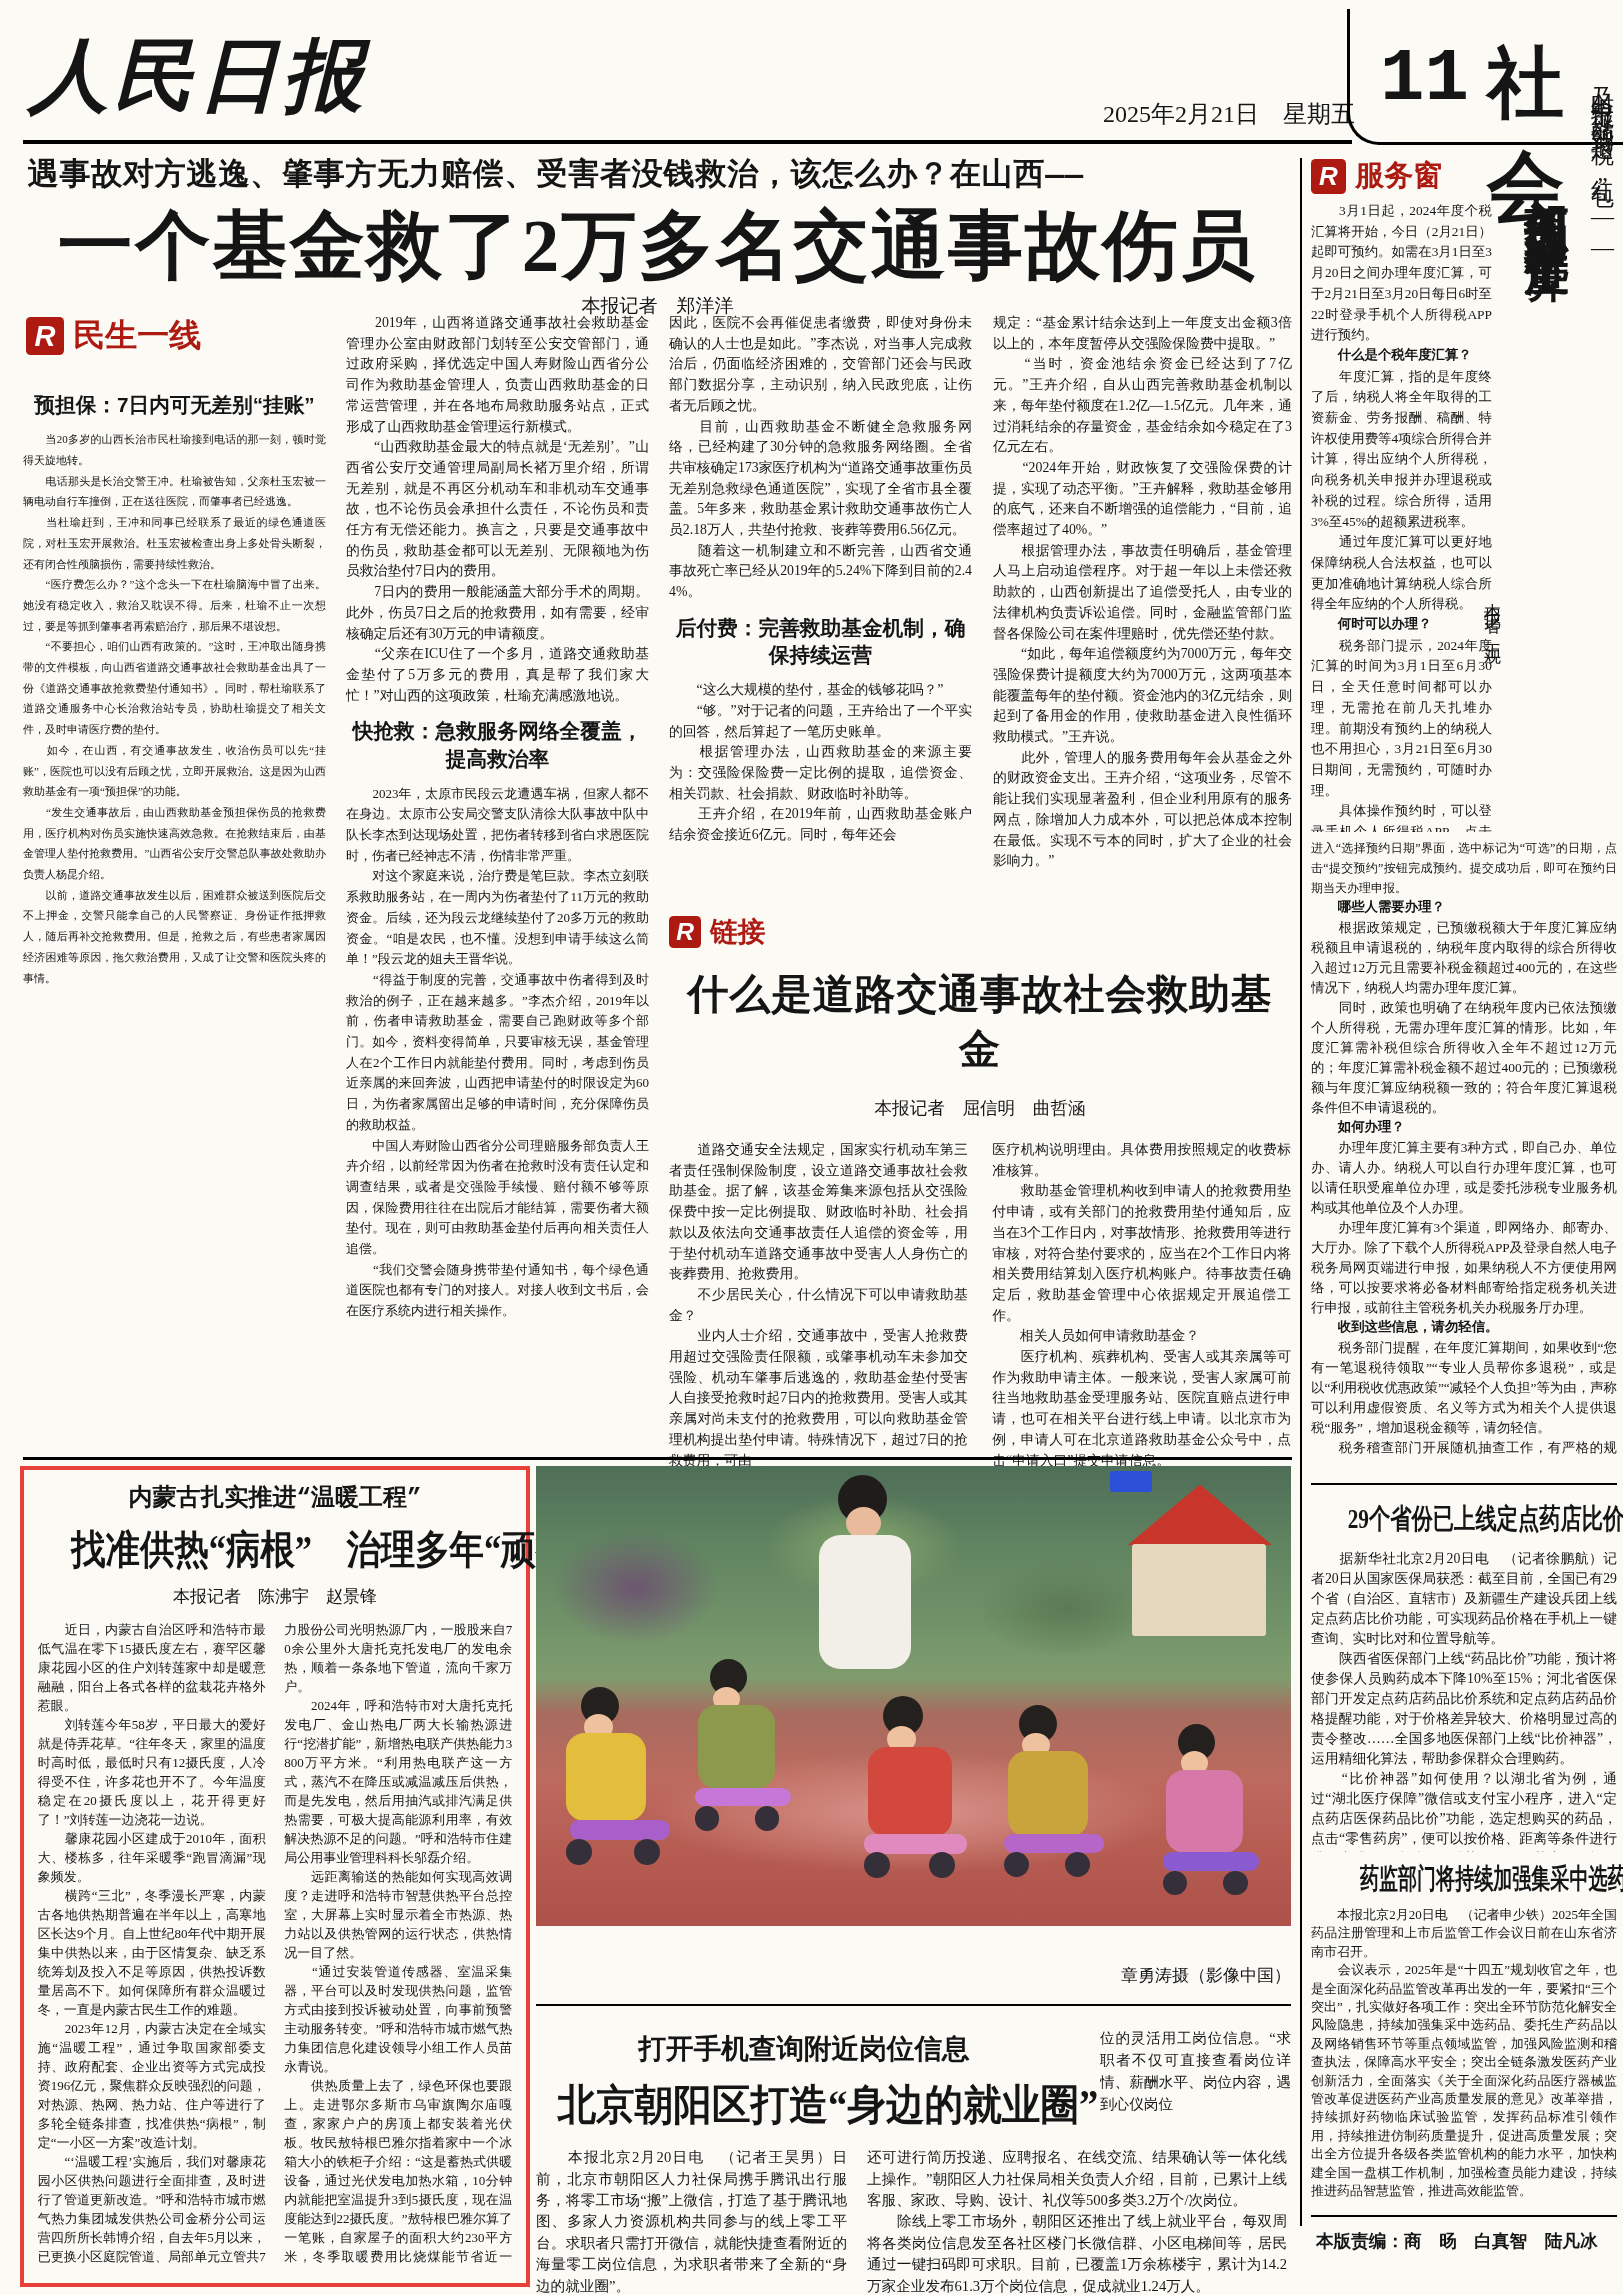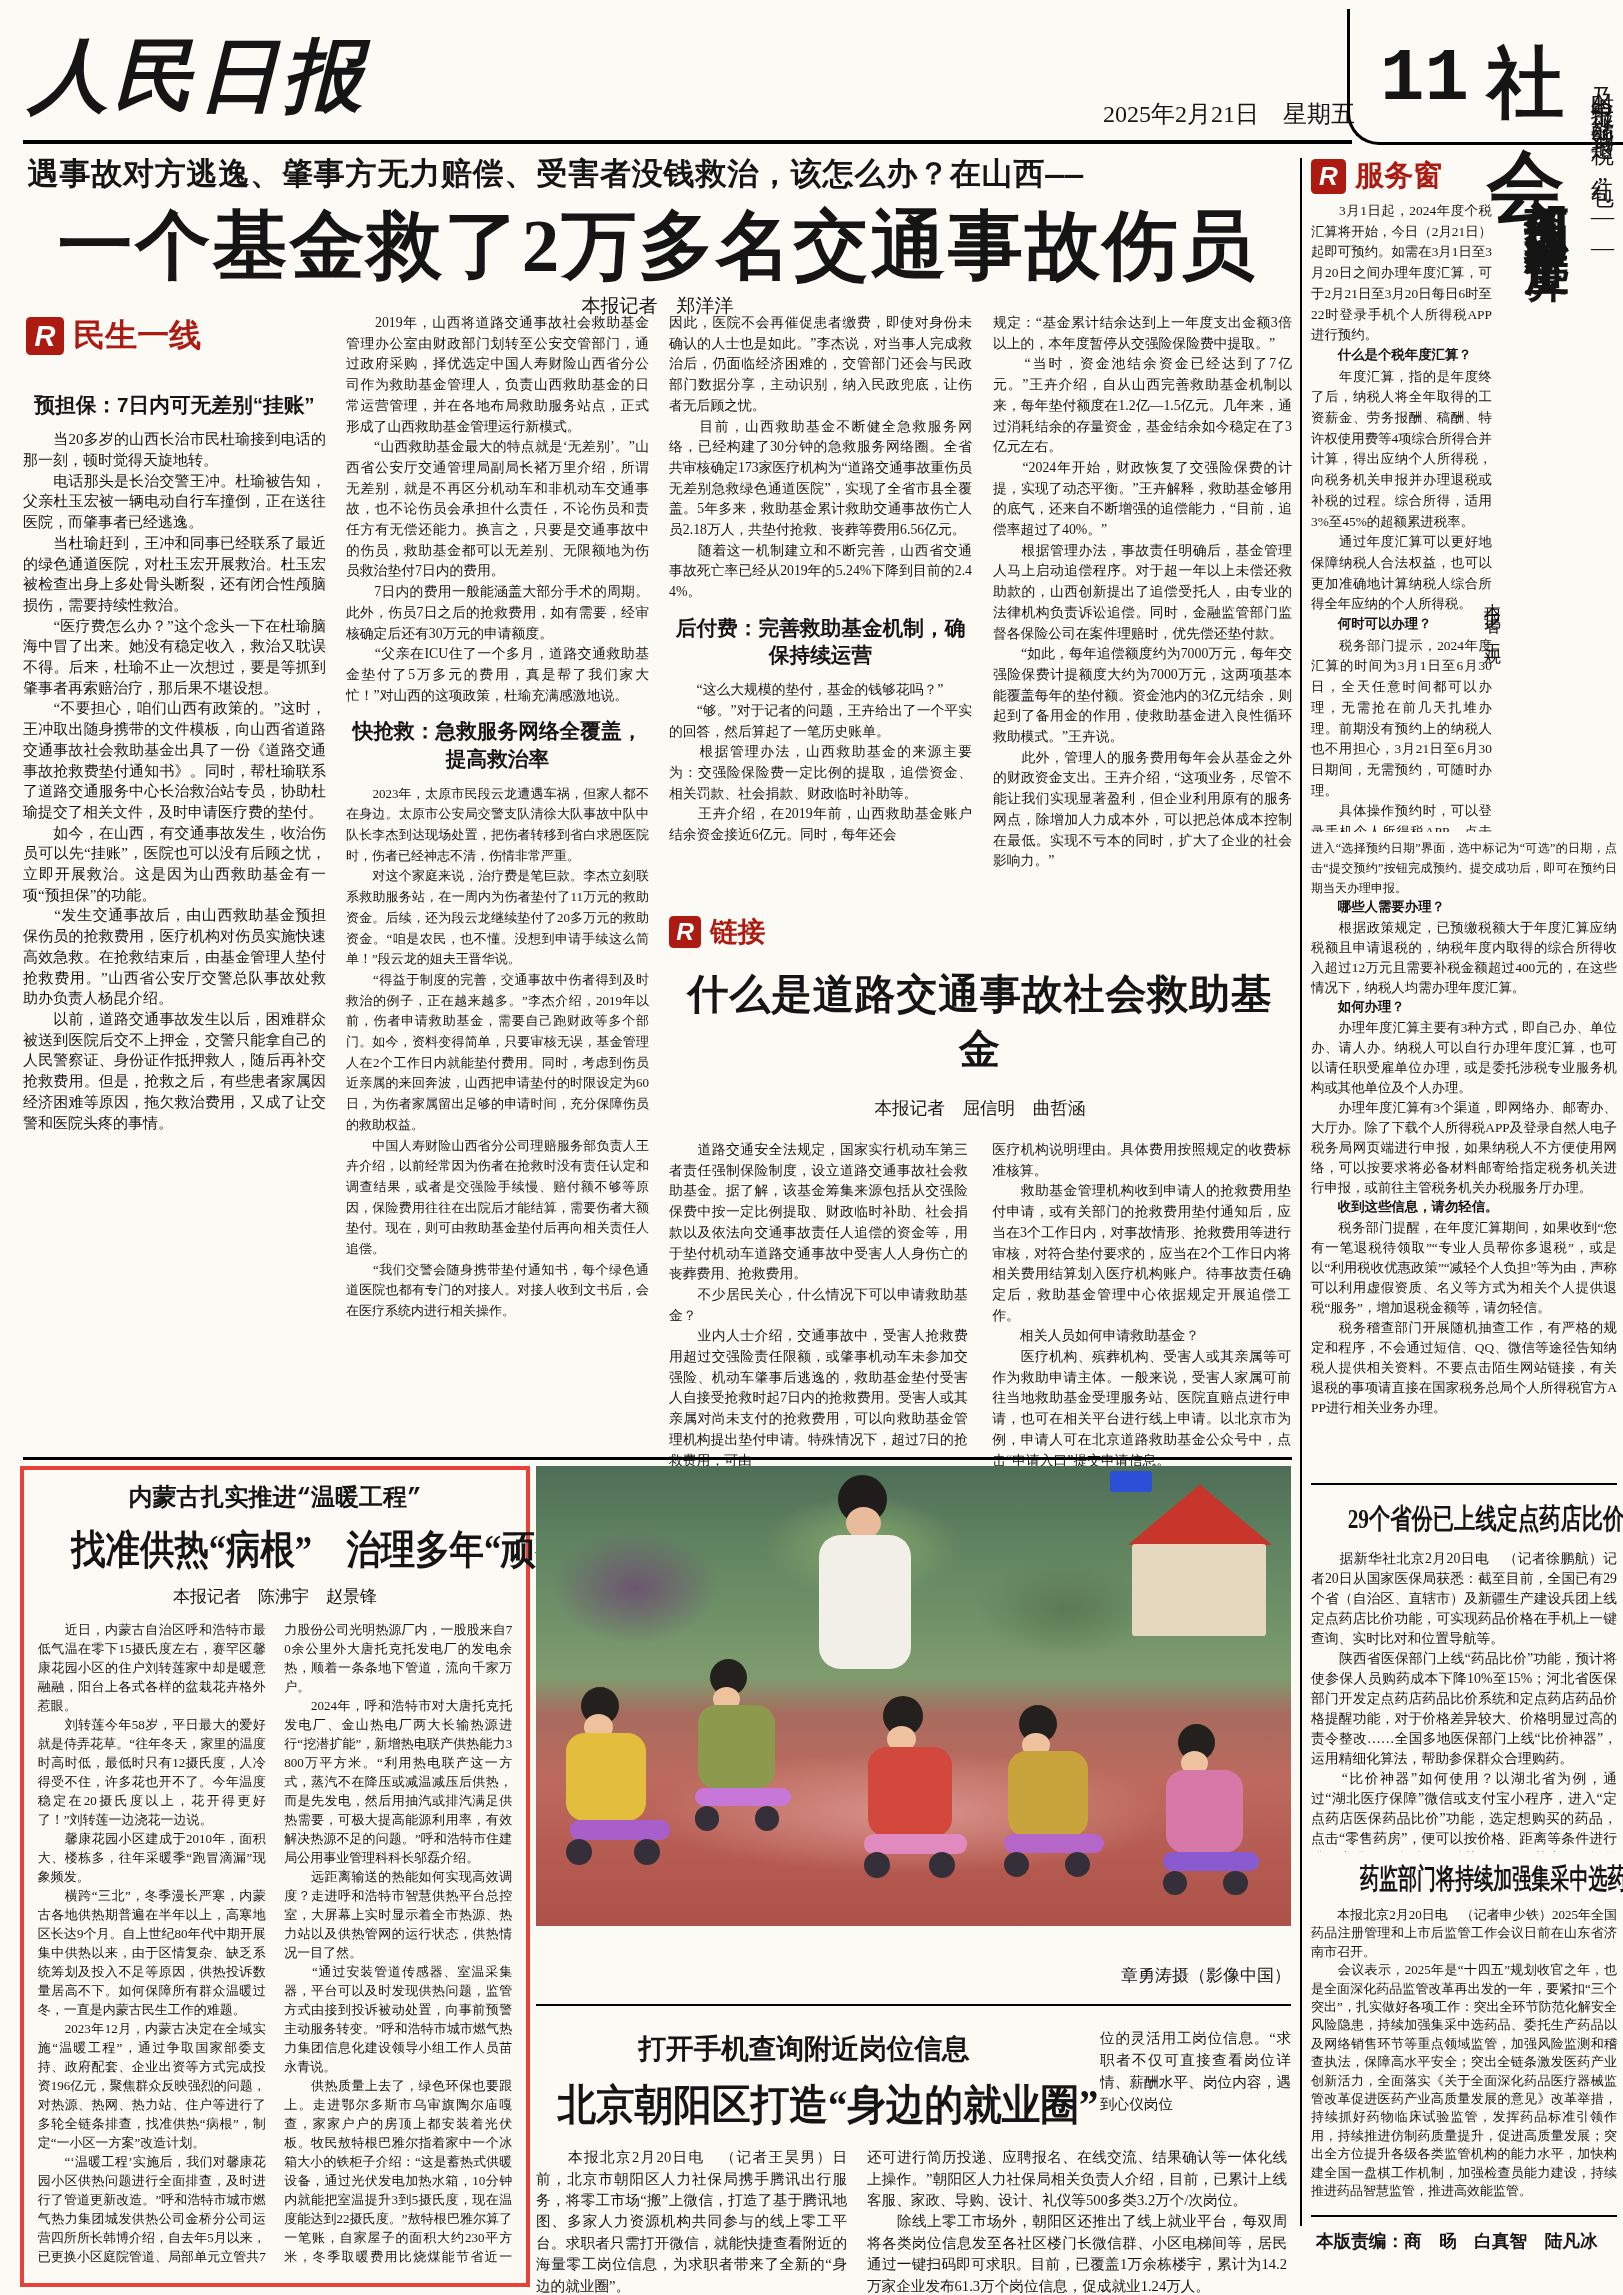--- a/index.html
+++ b/index.html
@@ -37,21 +37,21 @@
   <div class="abs ctr" style="left:23px;top:196px;width:1269px;font-size:75px;font-weight:bold;letter-spacing:2.3px;">一个基金救了2万多名交通事故伤员</div>
   <div class="abs ctr" style="left:23px;top:293px;width:1269px;font-size:19px;">本报记者　郑洋洋</div>
 
   <div class="abs rtag" style="left:26px;top:314px;font-size:32px;">
     <span class="rbox" style="width:38px;height:38px;font-size:29px;">R</span>
     <span>民生一线</span>
   </div>
 
   <div class="abs" style="left:23px;top:380px;width:303px;height:1003px;overflow:hidden;">
     <div class="subhead" style="font-size:20.7px;">预担保：7日内可无差别“挂账”</div>
-    <div class="flow" style="font-size:15px;line-height:20.7px;">　　当20多岁的山西长治市民杜瑜接到电话的那一刻，顿时觉得天旋地转。
+    <div class="flow" style="font-size:11px;line-height:20.7px;">　　当20多岁的山西长治市民杜瑜接到电话的那一刻，顿时觉得天旋地转。
 　　电话那头是长治交警王冲。杜瑜被告知，父亲杜玉宏被一辆电动自行车撞倒，正在送往医院，而肇事者已经逃逸。
 　　当杜瑜赶到，王冲和同事已经联系了最近的绿色通道医院，对杜玉宏开展救治。杜玉宏被检查出身上多处骨头断裂，还有闭合性颅脑损伤，需要持续性救治。
 　　“医疗费怎么办？”这个念头一下在杜瑜脑海中冒了出来。她没有稳定收入，救治又耽误不得。后来，杜瑜不止一次想过，要是等抓到肇事者再索赔治疗，那后果不堪设想。
 　　“不要担心，咱们山西有政策的。”这时，王冲取出随身携带的文件模板，向山西省道路交通事故社会救助基金出具了一份《道路交通事故抢救费垫付通知书》。同时，帮杜瑜联系了道路交通服务中心长治救治站专员，协助杜瑜提交了相关文件，及时申请医疗费的垫付。
 　　如今，在山西，有交通事故发生，收治伤员可以先“挂账”，医院也可以没有后顾之忧，立即开展救治。这是因为山西救助基金有一项“预担保”的功能。
 　　“发生交通事故后，由山西救助基金预担保伤员的抢救费用，医疗机构对伤员实施快速高效急救。在抢救结束后，由基金管理人垫付抢救费用。”山西省公安厅交警总队事故处救助办负责人杨昆介绍。
 　　以前，道路交通事故发生以后，困难群众被送到医院后交不上押金，交警只能拿自己的人民警察证、身份证作抵押救人，随后再补交抢救费用。但是，抢救之后，有些患者家属因经济困难等原因，拖欠救治费用，又成了让交警和医院头疼的事情。</div>
   </div>
 
   <div class="abs" style="left:346px;top:313px;width:303px;height:1069px;overflow:hidden;">
@@ -123,20 +123,21 @@
     <div class="flow" style="font-size:13.4px;line-height:20.7px;">　　通过年度汇算可以更好地保障纳税人合法权益，也可以更加准确地计算纳税人综合所得全年应纳的个人所得税。</div>
     <div class="flow bold sans" style="font-size:13.4px;line-height:20.7px;">　　何时可以办理？</div>
     <div class="flow" style="font-size:13.4px;line-height:20.7px;">　　税务部门提示，2024年度汇算的时间为3月1日至6月30日，全天任意时间都可以办理，无需抢在前几天扎堆办理。前期没有预约上的纳税人也不用担心，3月21日至6月30日期间，无需预约，可随时办理。</div>
     <div class="flow" style="font-size:13.4px;line-height:20.7px;">　　具体操作预约时，可以登录手机个人所得税APP，点击首页2024综合所得年度汇算专题区域的“去预约”按钮，进入预约功能界面后，点击“开始预约”，</div>
   </div>
 
   <div class="abs" style="left:1311px;top:838px;width:306px;height:619px;overflow:hidden;">
     <div class="flow" style="font-size:12px;line-height:20px;">进入“选择预约日期”界面，选中标记为“可选”的日期，点击“提交预约”按钮完成预约。提交成功后，即可在预约日期当天办理申报。</div>
     <div class="flow bold sans" style="font-size:13.4px;line-height:20px;">　　哪些人需要办理？</div>
     <div class="flow" style="font-size:13.4px;line-height:20px;">　　根据政策规定，已预缴税额大于年度汇算应纳税额且申请退税的，纳税年度内取得的综合所得收入超过12万元且需要补税金额超过400元的，在这些情况下，纳税人均需办理年度汇算。</div>
+    <div class="flow" style="font-size:13.4px;line-height:20px;">　　同时，政策也明确了在纳税年度内已依法预缴个人所得税，无需办理年度汇算的情形。比如，年度汇算需补税但综合所得收入全年不超过12万元的；年度汇算需补税金额不超过400元的；已预缴税额与年度汇算应纳税额一致的；符合年度汇算退税条件但不申请退税的。</div>
     <div class="flow bold sans" style="font-size:13.4px;line-height:20px;">　　如何办理？</div>
     <div class="flow" style="font-size:13.4px;line-height:20px;">　　办理年度汇算主要有3种方式，即自己办、单位办、请人办。纳税人可以自行办理年度汇算，也可以请任职受雇单位办理，或是委托涉税专业服务机构或其他单位及个人办理。</div>
     <div class="flow" style="font-size:13.4px;line-height:20px;">　　办理年度汇算有3个渠道，即网络办、邮寄办、大厅办。除了下载个人所得税APP及登录自然人电子税务局网页端进行申报，如果纳税人不方便使用网络，可以按要求将必备材料邮寄给指定税务机关进行申报，或前往主管税务机关办税服务厅办理。</div>
     <div class="flow bold sans" style="font-size:13.4px;line-height:20px;">　　收到这些信息，请勿轻信。</div>
     <div class="flow" style="font-size:13.4px;line-height:20px;">　　税务部门提醒，在年度汇算期间，如果收到“您有一笔退税待领取”“专业人员帮你多退税”，或是以“利用税收优惠政策”“减轻个人负担”等为由，声称可以利用虚假资质、名义等方式为相关个人提供退税“服务”，增加退税金额等，请勿轻信。</div>
     <div class="flow" style="font-size:13.4px;line-height:20px;">　　税务稽查部门开展随机抽查工作，有严格的规定和程序，不会通过短信、QQ、微信等途径告知纳税人提供相关资料。不要点击陌生网站链接，有关退税的事项请直接在国家税务总局个人所得税官方APP进行相关业务办理。</div>
   </div>
 
   <div class="abs" style="left:20px;top:1466px;width:510px;height:821px;border:4.6px solid #e8413a;background:#fbfaf5;box-sizing:border-box;padding:10.7px 13.8px;">
     <div class="ctr sans bold" style="font-size:24px;">内蒙古扎实推进“温暖工程”</div>

